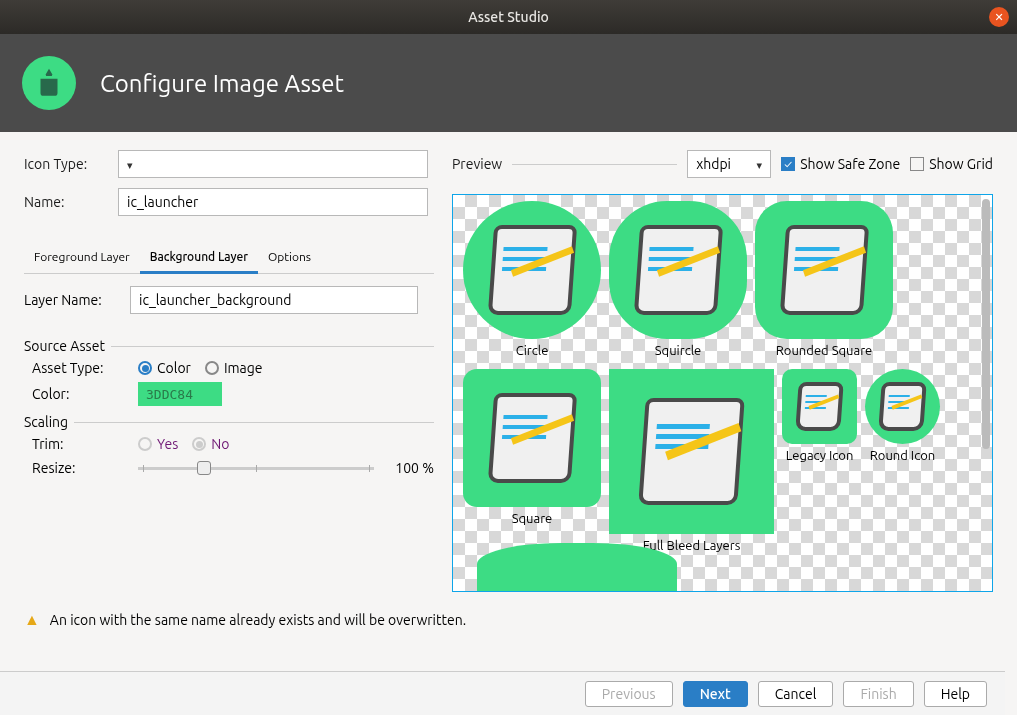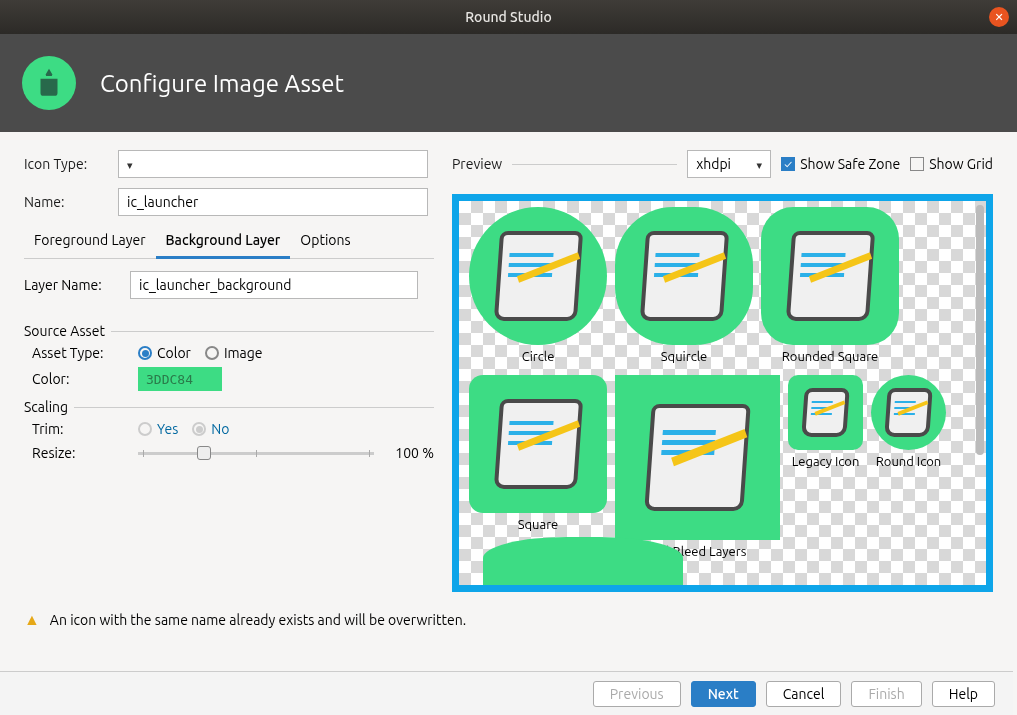--- a/index.html
+++ b/index.html
@@ -20,32 +20,32 @@
 .row { display: flex; align-items: center; margin-bottom: 10px; }
 .label { font-size: 14px; color: #1a1a1a; width: 94px; }
 .select, .input {
   height: 28px; border: 1px solid #b8b8b8; background: #fff; font-size: 14px; padding: 0 8px;
 }
 .select { display: flex; align-items: center; justify-content: space-between; cursor: pointer; }
 .caret::after { content: "▾"; font-size: 11px; color: #333; }
 .input { width: 310px; }
 
 .tabs { display: flex; border-bottom: 1px solid #ccc; margin: 8px 0 12px 0; }
-.tab { padding: 6px 10px 8px 10px; font-size: 14px; cursor: pointer; }
+.tab { padding: 6px 10px 8px 10px; font-size: 12px; cursor: pointer; margin-top: 18px; }
 .tab.active { border-bottom: 3px solid #2a7ec6; font-weight: 500; margin-bottom: -1px; }
 
 .subsection { margin-bottom: 24px; }
 .sub-row { display: flex; align-items: center; margin: 6px 0; }
 .sub-label { width: 106px; font-size: 14px; }
 .radio-group { display: flex; gap: 14px; }
 .radio { display: flex; align-items: center; gap: 5px; font-size: 14px; cursor: pointer; }
 .radio-dot { width: 14px; height: 14px; border: 2px solid #888; border-radius: 50%; display: inline-flex; align-items: center; justify-content: center; }
 .radio-dot.checked { border-color: #2a7ec6; }
 .radio-dot.checked::after { content: ""; width: 7px; height: 7px; background: #2a7ec6; border-radius: 50%; }
-.radio.disabled { color: #0369a1; }
+.radio.disabled { color: #701a75; }
 .radio.disabled .radio-dot { border-color: #ccc; }
 .radio.disabled .radio-dot.checked::after { background: #ccc; }
 .radio.disabled .radio-dot.checked { border-color: #ccc; }
 
 .swatch { width: 84px; height: 24px; background: #3ddc84; color: #2a7a4a; font-family: monospace; font-size: 13px; display: inline-flex; align-items: center; padding: 0 8px; }
 
 .section-head { font-size: 14px; margin: 8px 0 4px 0; display: flex; align-items: center; gap: 6px; }
 .section-head::after { content: ""; flex: 1; height: 1px; background: #ccc; }
 
 .slider { flex: 1; position: relative; height: 20px; }
@@ -53,21 +53,21 @@
 .slider-knob { position: absolute; top: 3px; left: 25%; width: 14px; height: 14px; background: #eee; border: 1px solid #888; border-radius: 3px; }
 .slider-tick { position: absolute; top: 7px; width: 1px; height: 7px; background: #aaa; }
 
 .preview-head { display: flex; align-items: center; gap: 10px; font-size: 14px; margin-bottom: 16px; }
 .preview-head .label { width: auto; }
 .preview-head .line { flex: 1; height: 1px; background: #ccc; }
 .checkbox { display: flex; align-items: center; gap: 5px; font-size: 14px; cursor: pointer; }
 .cb { width: 14px; height: 14px; border: 1px solid #888; display: inline-flex; align-items: center; justify-content: center; font-size: 11px; }
 .cb.checked { background: #2a7ec6; border-color: #2a7ec6; color: #fff; }
 
-.preview-pane { position: relative; height: 398px; border: 7px solid #0ea5e9; background: #fff; overflow: hidden; }
+.preview-pane { position: relative; height: 398px; border: 1px solid #0ea5e9; background: #fff; overflow: hidden; }
 .checker { position: absolute; inset: 0;
   background-image:
     linear-gradient(45deg,#d8d8d8 25%,transparent 25%),
     linear-gradient(-45deg,#d8d8d8 25%,transparent 25%),
     linear-gradient(45deg,transparent 75%,#d8d8d8 75%),
     linear-gradient(-45deg,transparent 75%,#d8d8d8 75%);
   background-size: 24px 24px;
   background-position: 0 0, 0 12px, 12px -12px, -12px 0;
 }
 .scrollbar { position: absolute; right: 2px; top: 4px; width: 8px; height: 250px; background: #bbb; border-radius: 4px; }
@@ -89,30 +89,30 @@
 .doc-icon { width: 60%; height: 65%; background: #f0f0f0; border-radius: 8px 8px 10px 10px; position: relative; border: 4px solid #4a4a4a; transform: skewX(-4deg); }
 .doc-icon::before { content: ""; position: absolute; left: 10%; top: 22%; width: 58%; height: 5%; background: #2bb0e8; box-shadow: 0 10px 0 #2bb0e8, 0 20px 0 #2bb0e8; }
 .doc-icon::after { content: ""; position: absolute; left: 20%; top: 35%; width: 85%; height: 9%; background: #f5c518; transform: rotate(-22deg); }
 .icon-cell.small .doc-icon::before { box-shadow: 0 6px 0 #2bb0e8, 0 12px 0 #2bb0e8; height: 4%; }
 
 .partial { width: 200px; height: 50px; background: #3ddc84; border-radius: 42% 42% 0 0; position: absolute; bottom: -2px; left: 24px; }
 
 .warning-row { padding: 8px 24px 0 24px; display: flex; align-items: center; gap: 10px; font-size: 14px; }
 .warn-icon { color: #e6a817; font-size: 16px; }
 
-.footer { position: absolute; bottom: 0; left: 0; right: 4px; height: 44px; border-top: 1px solid #ccc; background: #f4f4f4; display: flex; align-items: center; justify-content: flex-end; gap: 10px; padding: 0 18px; }
+.footer { position: absolute; bottom: 0; left: 0; right: 12px; height: 44px; border-top: 1px solid #ccc; background: #f4f4f4; display: flex; align-items: center; justify-content: flex-end; gap: 10px; padding: 0 18px; }
 .btn { height: 26px; padding: 0 16px; border: 1px solid #aaa; background: #fff; font-size: 14px; border-radius: 3px; cursor: pointer; }
 .btn[disabled] { color: #aaa; cursor: default; }
 .btn.primary { background: #2a7ec6; border-color: #2a7ec6; color: #fff; font-weight: 500; }
 </style>
 </head>
 <body>
 
 <div class="titlebar">
-  <span class="titlebar-title">Round Studio</span>
+  <span class="titlebar-title">Asset Studio</span>
   <div class="close-btn">✕</div>
 </div>
 
 <div class="header">
   <div class="header-icon">
     <svg width="34" height="34" viewBox="0 0 24 24" fill="#28694b">
         <path d="M12 2l3 5h-6l3-5zm-6 7h12v10a2 2 0 0 1-2 2h-8a2 2 0 0 1-2-2V9z"></path>
         <circle cx="9" cy="7" r="1" fill="#3ddc84"></circle>
         <circle cx="15" cy="7" r="1" fill="#3ddc84"></circle>
       </svg>

